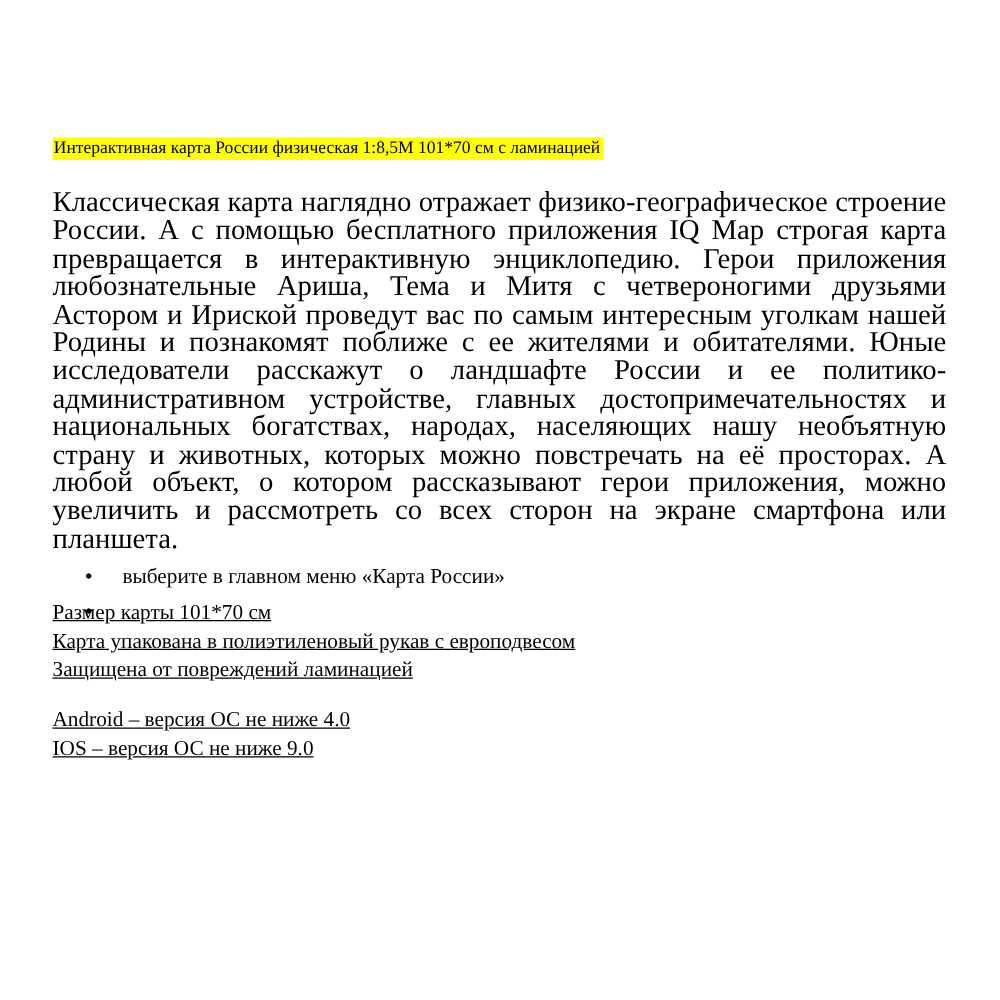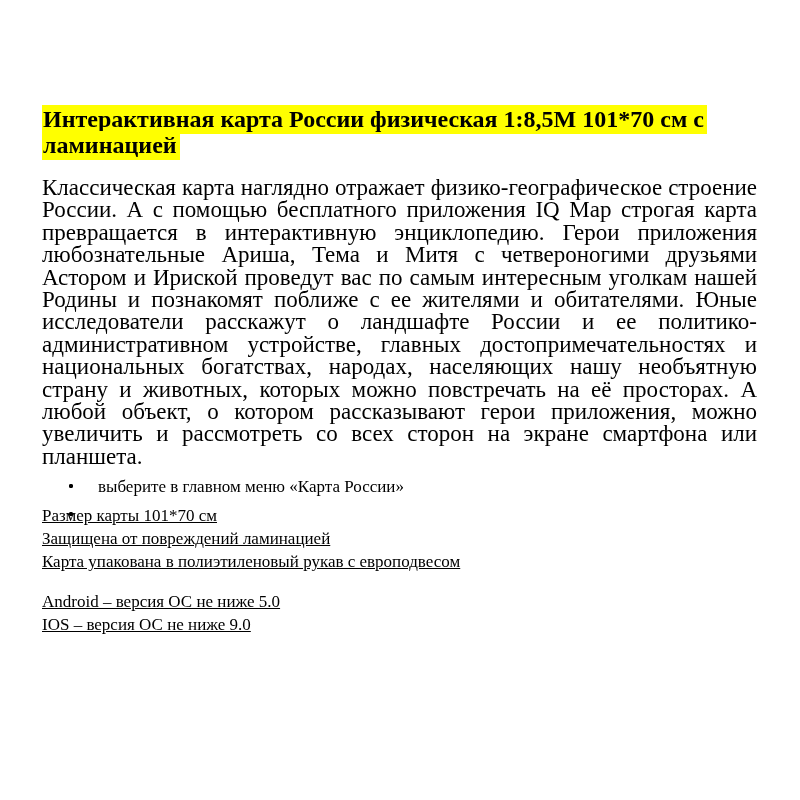--- a/index.html
+++ b/index.html
@@ -17,23 +17,23 @@
   }
   .page {
     box-sizing: border-box;
     width: 800px;
     height: 800px;
     padding: 106px 43px 0 42px;
     background: #ffffff;
   }
   .title {
     margin: 0 0 19px 0;
-    font-size: 24px;
+    font-size: 14px;
     line-height: 26px;
-    font-weight: bold;
+    font-weight: normal;
   }
   .title .hl {
     background: #ffff00;
     padding: 1px 3px 2px 1px;
     box-decoration-break: clone;
   }
   .para {
     margin: 0;
     font-size: 23px;
     line-height: 22.4px;
@@ -88,22 +88,22 @@
     <li>
       <span class="bullet-mark">•</span>
     </li>
     <li>
       <span class="bullet-mark">•</span>
     </li>
   </ul>
 
   <div class="spec-block">
     <div class="line">Размер карты 101*70 см</div>
+    <div class="line">Карта упакована в полиэтиленовый рукав с европодвесом</div>
     <div class="line">Защищена от повреждений ламинацией</div>
-    <div class="line">Карта упакована в полиэтиленовый рукав с европодвесом</div>
   </div>
 
   <div class="req-block">
-    <div class="line">Android – версия ОС не ниже 5.0</div>
+    <div class="line">Android – версия ОС не ниже 4.0</div>
     <div class="line">IOS – версия ОС не ниже 9.0</div>
   </div>
 
 </div>
 
 </body></html>

